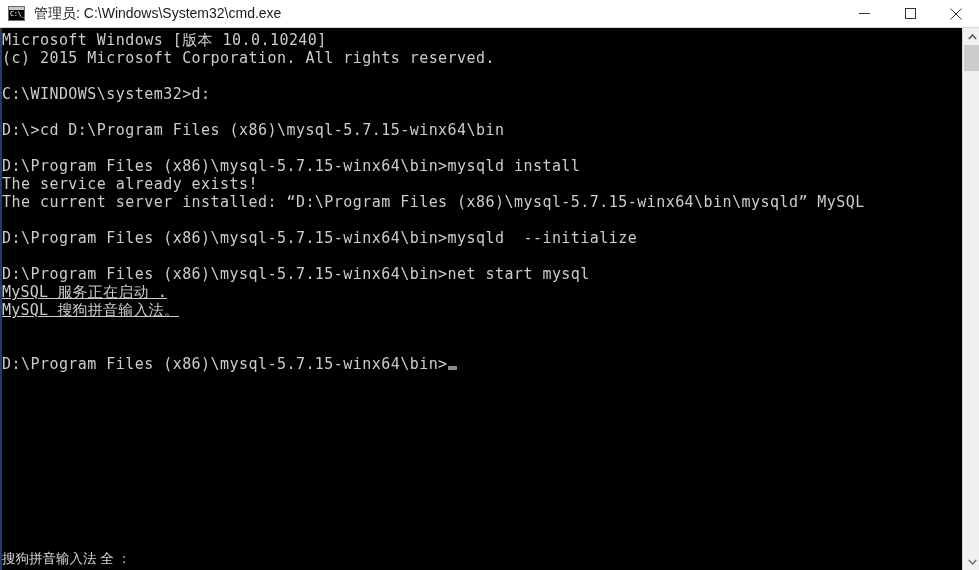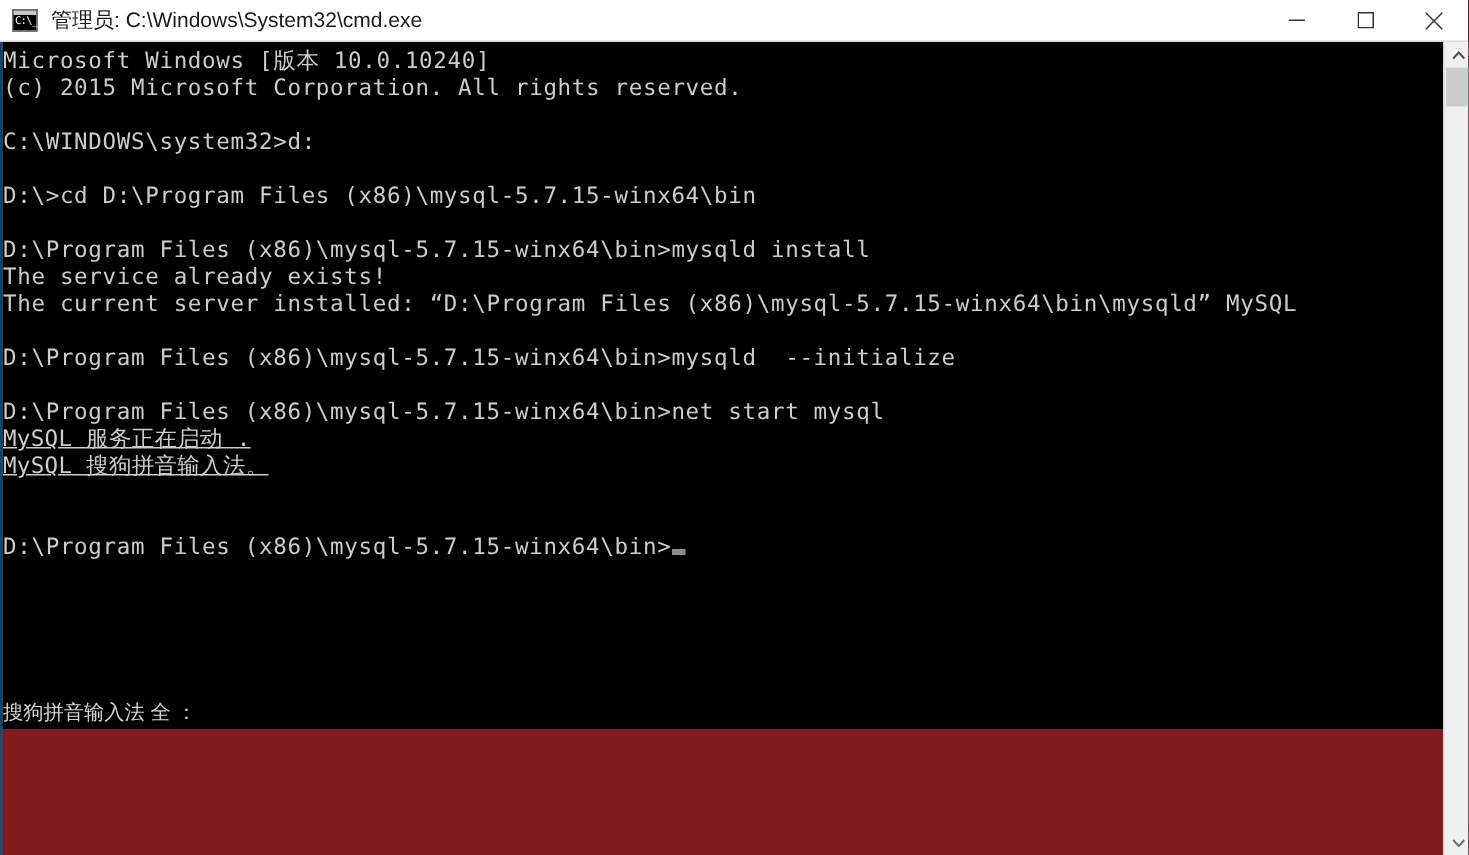--- a/index.html
+++ b/index.html
@@ -11,21 +11,21 @@
     width: 979px;
     height: 570px;
     overflow: hidden;
     font-family: "DejaVu Sans Mono", monospace;
   }
 
   #window {
     position: relative;
     width: 979px;
     height: 570px;
-    background: #7f1d1d;
+    background: #bef264;
     overflow: hidden;
   }
 
   
   #titlebar {
     position: absolute;
     left: 0; top: 0;
     width: 979px;
     height: 28px;
     background: #ffffff;
@@ -78,21 +78,21 @@
     position: relative;
   }
   .winbtn svg { display: block; }
 
   
   #console {
     position: absolute;
     left: 0;
     top: 28px;
     width: 962px;
-    height: 458px;
+    height: 542px;
     background: #000000;
     overflow: hidden;
   }
   #left-edge {
     position: absolute;
     left: 0;
     top: 28px;
     width: 2px;
     height: 542px;
     background: #1f4e79;

